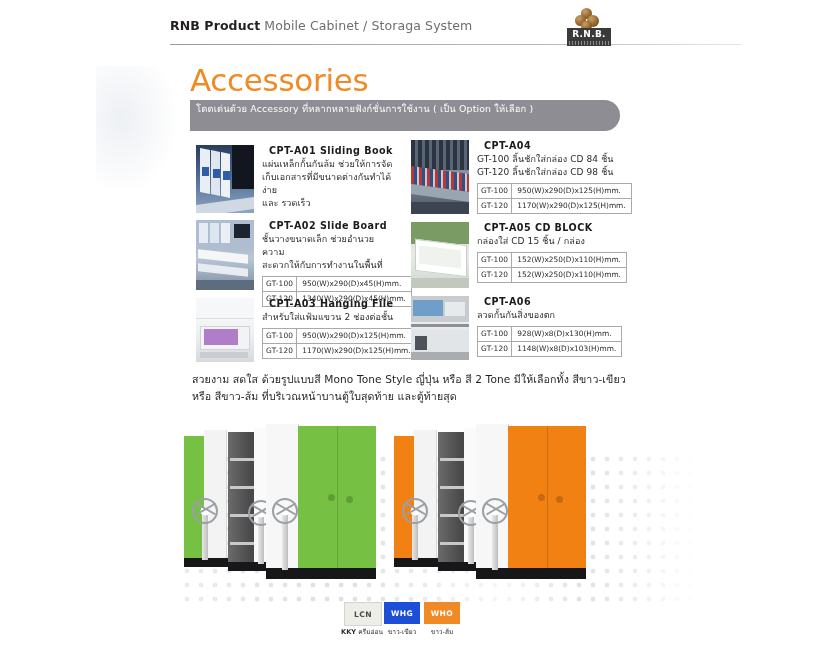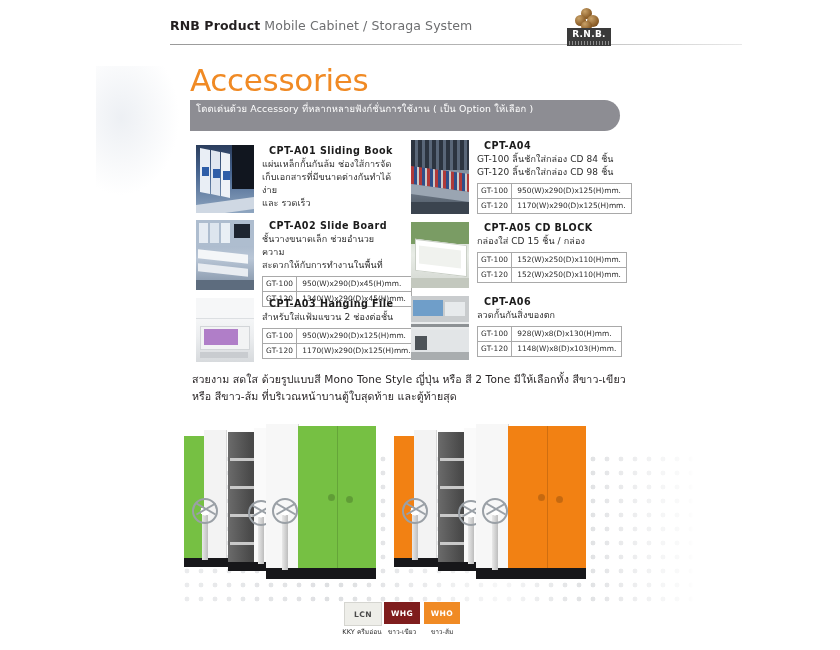--- a/index.html
+++ b/index.html
@@ -86,27 +86,27 @@
     background:#9aa0a6;transform-origin:50% 50%;}
   .wheel:before{transform:rotate(60deg);}
   .wheel:after{transform:rotate(-60deg);}
   .knob{position:absolute;width:7px;height:7px;border-radius:50%;background:rgba(0,0,0,.18);}
 
   
   .swatches{position:absolute;left:344px;top:602px;width:120px;height:40px;}
   .sw{position:absolute;top:0;width:36px;height:22px;display:flex;align-items:center;justify-content:center;
     font-size:7.6px;font-weight:bold;letter-spacing:.4px;}
   .sw1{left:0;background:#eeeee9;color:#4b4b4b;border:1px solid #d5d5d0;}
-  .sw2{left:40px;background:#7f1d1d;color:#ffffff;}
+  .sw2{left:40px;background:#1d4ed8;color:#ffffff;}
   .sw3{left:80px;background:#f08a24;color:#ffffff;}
   .swl{position:absolute;top:24px;font-size:6.6px;color:#2b2b2b;white-space:nowrap;text-align:center;}
   .swl1{left:-12px;width:60px;}
   .swl2{left:30px;width:56px;}
   .swl3{left:70px;width:56px;}
-  .swl b{font-weight:normal;}
+  .swl b{font-weight:bold;}
 </style>
 </head>
 <body>
 
 <div class="page">
 
   <div class="header">
     <div class="header-title">
       <span class="b">RNB Product</span>
       <span class="n">Mobile Cabinet / Storaga System</span>
@@ -141,21 +141,21 @@
       <div style="position:absolute;left:15px;top:6px;width:9px;height:44px;background:#dfe6f0;transform:skewY(12deg);"></div>
       <div style="position:absolute;left:25px;top:8px;width:9px;height:44px;background:#eef2f7;transform:skewY(12deg);"></div>
       <div style="position:absolute;left:6px;top:22px;width:7px;height:9px;background:#2f5ea8;"></div>
       <div style="position:absolute;left:17px;top:24px;width:7px;height:9px;background:#2f5ea8;"></div>
       <div style="position:absolute;left:27px;top:26px;width:7px;height:9px;background:#2f5ea8;"></div>
       <div style="position:absolute;left:36px;top:0;width:22px;height:44px;background:#11161f;"></div>
       <div style="position:absolute;left:0;bottom:0;width:58px;height:12px;background:#cfd8e3;transform:skewY(-8deg);"></div>
     </div>
     <div class="itxt" style="left:66px;top:0;width:134px;">
       <div class="icode">CPT-A01 Sliding Book</div>
-      <div class="idesc" style="white-space:pre-line;margin-top:2px;">แผ่นเหล็กกั้นกันล้ม ช่องใส้การจัด
+      <div class="idesc" style="white-space:pre-line;margin-top:2px;">แผ่นเหล็กกั้นกันล้ม ช่วยให้การจัด
 เก็บเอกสารที่มีขนาดต่างกันทำได้ง่าย
 และ รวดเร็ว</div>
     </div>
   </div>
 
   <div class="item" style="left:196px;top:220px;width:200px;height:72px;">
     <div class="thumb" style="width:58px;height:70px;background:
        linear-gradient(to bottom,#93a6bd 0%,#b9c6d6 55%,#7d8ea3 100%);">
       <div style="position:absolute;left:0;top:0;width:58px;height:26px;background:#aebdcf;"></div>
       <div style="position:absolute;left:3px;top:3px;width:9px;height:20px;background:#e6ecf3;"></div>

